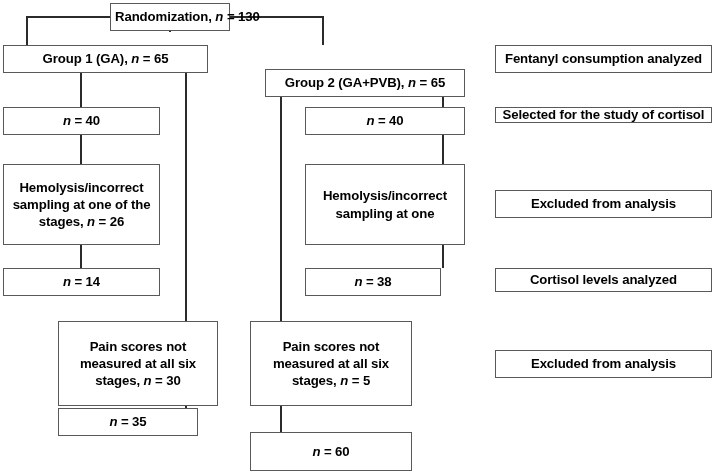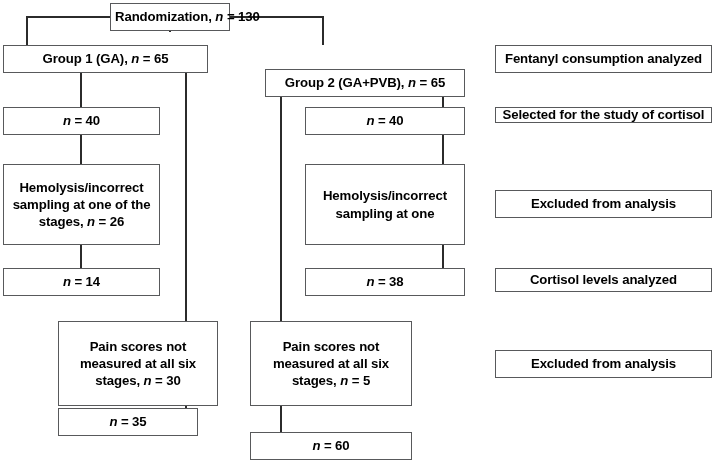--- a/index.html
+++ b/index.html
@@ -135,21 +135,21 @@
         <span class="ln">Excluded from analysis</span>
       </span>
   </div>
 
   <div class="node" style="left:3px; top:268px; width:157px; height:28px;">
     <span class="txt">
         <span class="ln"><span class="ital">n</span> = 14</span>
       </span>
   </div>
 
-  <div class="node" style="left:305px; top:268px; width:160px; height:28px;">
+  <div class="node" style="left:305px; top:268px; width:136px; height:28px;">
     <span class="txt">
         <span class="ln"><span class="ital">n</span> = 38</span>
       </span>
   </div>
 
   <div class="node" style="left:495px; top:268px; width:217px; height:24px;">
     <span class="txt">
         <span class="ln">Cortisol levels analyzed</span>
       </span>
   </div>
@@ -175,20 +175,20 @@
         <span class="ln">Excluded from analysis</span>
       </span>
   </div>
 
   <div class="node" style="left:58px; top:408px; width:140px; height:28px;">
     <span class="txt">
         <span class="ln"><span class="ital">n</span> = 35</span>
       </span>
   </div>
 
-  <div class="node" style="left:250px; top:432px; width:162px; height:28px;">
+  <div class="node" style="left:250px; top:432px; width:162px; height:39px;">
     <span class="txt">
         <span class="ln"><span class="ital">n</span> = 60</span>
       </span>
   </div>
 
 
 </div>
 
 </body></html>

